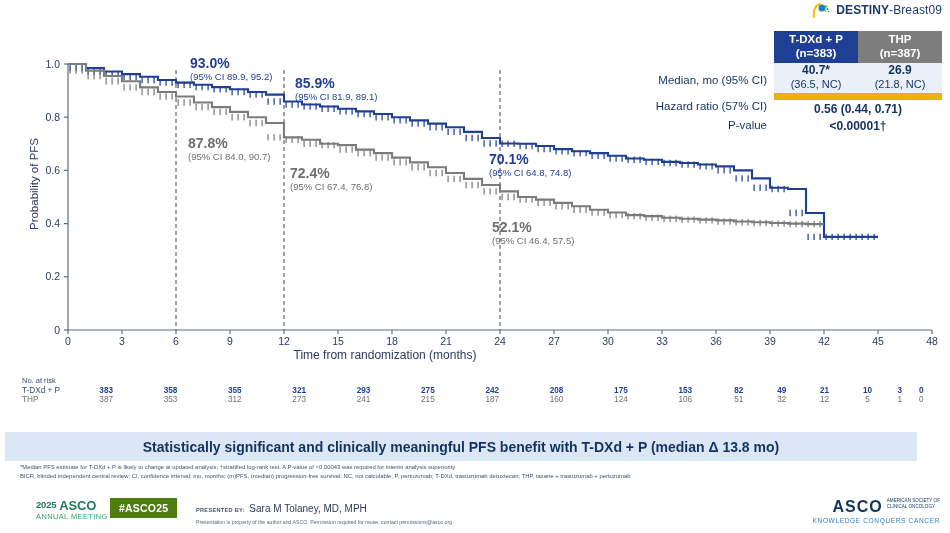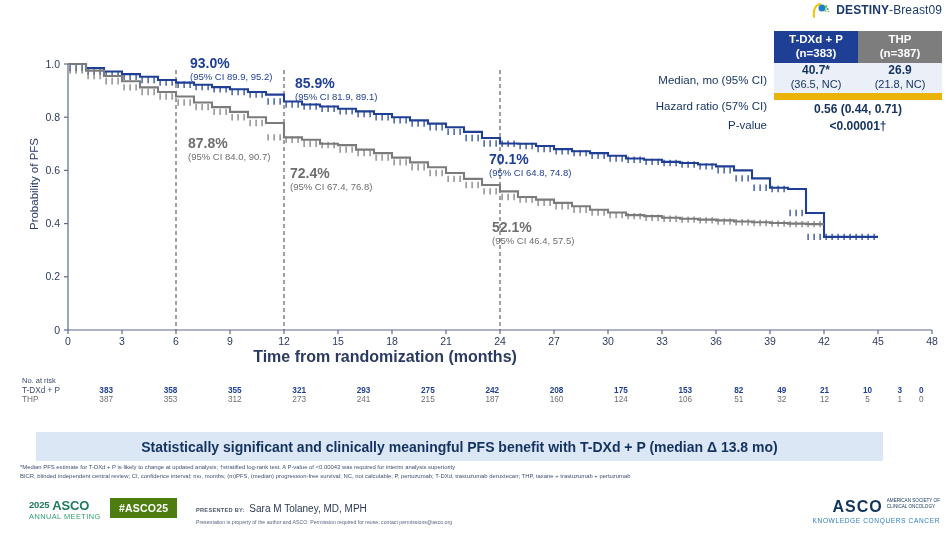--- a/index.html
+++ b/index.html
@@ -75,34 +75,34 @@
   #at-risk table { border-collapse: collapse; width: 100%; }
   #at-risk td { padding: 0; font-size: 8.2px; white-space: nowrap; }
   #at-risk td.rowname { width: 52px; text-align: left; }
   #at-risk tr.row-a td { color: #1f3f94; font-weight: 700; }
   #at-risk tr.row-b td { color: #6e6e6e; font-weight: 400; }
   #at-risk tr.row-a td.rowname { color: #3b4a6b; font-weight: 400; }
   #at-risk td.num { text-align: center; }
 
   
   #banner {
-    position: absolute; left: 36px; top: 432px; width: 847px; height: 29px;
+    position: absolute; left: 5px; top: 432px; width: 912px; height: 29px;
     background: #dbe7f5; display: flex; align-items: center; justify-content: center;
     color: #13325f; font-weight: 700; font-size: 14px;
   }
 
   
   #footnotes {
     position: absolute; left: 20px; top: 463px; width: 915px;
     font-size: 5.9px; color: #3f4f72; line-height: 1.55;
   }
 
   
   #footer { position: absolute; left: 0; top: 496px; width: 950px; height: 37px; }
-  #asco-meeting { position: absolute; left: 29px; top: 3px; line-height: 1.0; }
+  #asco-meeting { position: absolute; left: 36px; top: 3px; line-height: 1.0; }
   #asco-meeting .l1 { font-size: 13px; color: #1f7a5a; font-weight: 700; letter-spacing: -.2px; }
   #asco-meeting .l1 .yr { font-size: 9.5px; font-weight: 700; vertical-align: 2px; }
   #asco-meeting .l2 { font-size: 7.4px; color: #2f9e6e; letter-spacing: .45px; margin-top: 1px; }
   #hashtag {
     position: absolute; left: 110px; top: 2px; background: #4d7c0f; color: #fff;
     font-size: 10.5px; font-weight: 700; padding: 4px 9px; letter-spacing: .2px;
   }
   #presented { position: absolute; left: 196px; top: 2px; }
   #presented .pb { font-size: 5.6px; color: #4a5568; letter-spacing: .3px; font-weight: 700; }
   #presented .pname { font-size: 10px; color: #2b3a55; }
@@ -508,21 +508,21 @@
         <div class="ann gray" style="left: 290px; top: 118px;">
           <span class="pct">72.4%</span>
           <span class="ci">(95% CI 67.4, 76.8)</span>
         </div>
         <div class="ann gray" style="left: 492px; top: 172px;">
           <span class="pct">52.1%</span>
           <span class="ci">(95% CI 46.4, 57.5)</span>
         </div>
       </div>
     <div id="axis-title-y" style="position:absolute;left:-46px;top:130px;width:160px;text-align:center;transform:rotate(-90deg);font-size:11.5px;color:#2b3a60;">Probability of PFS</div>
-    <div id="axis-title-x" style="position:absolute;left:0;top:300px;width:770px;text-align:center;font-size:16px;color:#2b3a60;font-weight:bold;">Time from randomization (months)</div>
+    <div id="axis-title-x" style="position:absolute;left:0;top:300px;width:770px;text-align:center;font-size:12px;color:#2b3a60;">Time from randomization (months)</div>
   </div>
 
   <div id="at-risk">
     <div class="ar-title">No. at risk</div>
     <table>
         <tbody id="at-risk-body">
           <tr class="row-a">
             <td class="rowname">T-DXd + P</td>
             <td class="num">383</td>
             <td class="num">358</td>

